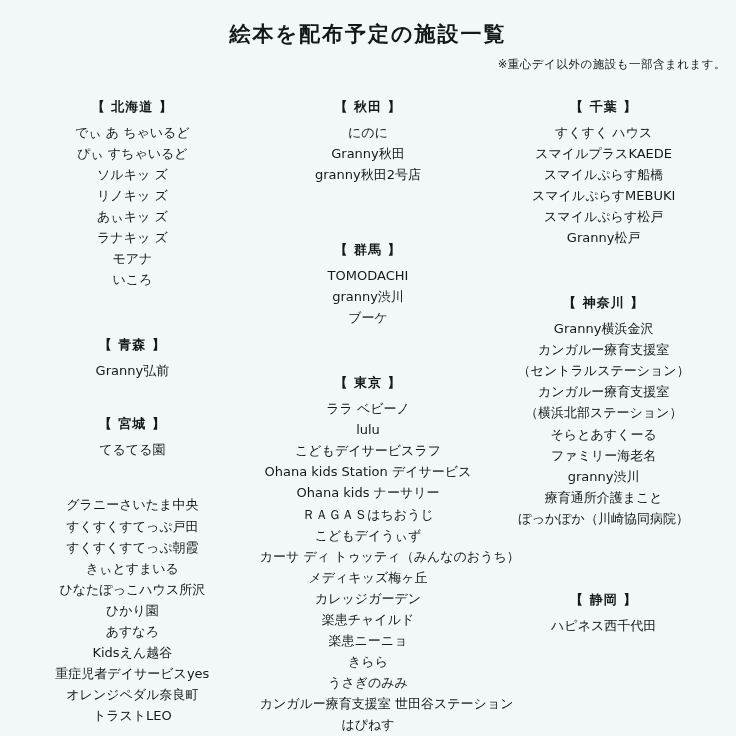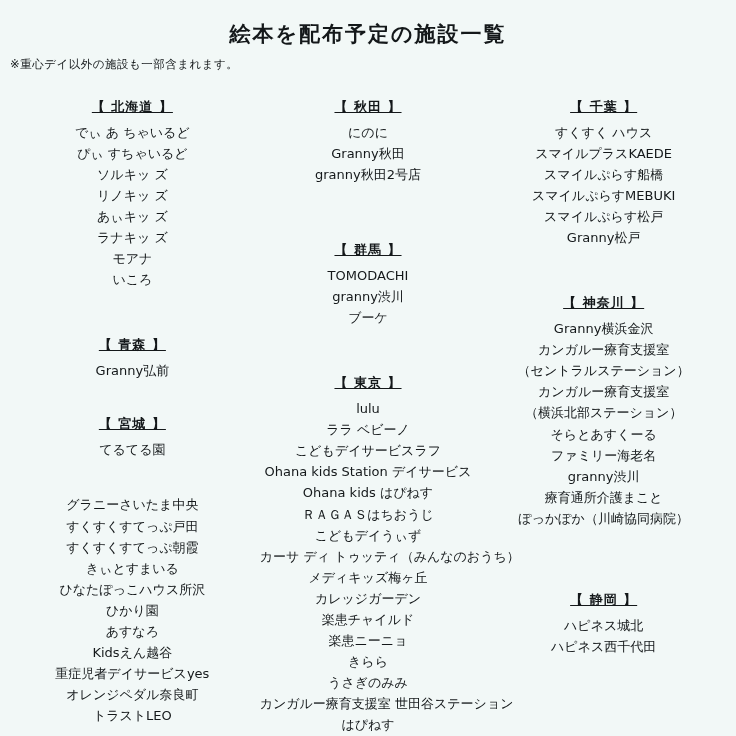--- a/index.html
+++ b/index.html
@@ -22,21 +22,21 @@
     padding: 14px 10px 0 10px;
   }
   .title {
     text-align: center;
     font-size: 21px;
     font-weight: bold;
     letter-spacing: 2px;
     margin: 6px 0 0 0;
   }
   .subtitle {
-    text-align: left;
+    text-align: right;
     font-size: 11.5px;
     margin: 9px 0 0 0;
     letter-spacing: 0.5px;
   }
   .columns {
     display: flex;
     justify-content: space-between;
     align-items: flex-start;
     margin-top: 26px;
     padding: 0 14px;
@@ -48,21 +48,20 @@
   }
   .group {
     margin-bottom: 22px;
   }
   .group-head {
     font-size: 13px;
     font-weight: bold;
     letter-spacing: 1px;
     margin-bottom: 6px;
     white-space: nowrap;
-    text-decoration: underline;
   }
   .item {
     font-size: 13px;
     line-height: 1.62;
     white-space: nowrap;
   }
   .item.small {
     font-size: 13px;
   }
   .spacer-24 { height: 24px; }
@@ -141,25 +140,25 @@
         <div class="group-head">【 群馬 】</div>
         <div class="item">TOMODACHI</div>
         <div class="item">granny渋川</div>
         <div class="item">ブーケ</div>
       </div>
 
       <div class="spacer-24"></div>
 
       <div class="group">
         <div class="group-head">【 東京 】</div>
+        <div class="item">ララ ベビーノ</div>
         <div class="item">lulu</div>
-        <div class="item">ララ ベビーノ</div>
         <div class="item">こどもデイサービスラフ</div>
         <div class="item small">Ohana kids Station デイサービス</div>
-        <div class="item">Ohana kids はぴねす</div>
+        <div class="item">Ohana kids ナーサリー</div>
         <div class="item">ＲＡＧＡＳはちおうじ</div>
         <div class="item">こどもデイうぃず</div>
         <div class="item small">カーサ ディ トゥッティ（みんなのおうち）</div>
         <div class="item">メディキッズ梅ヶ丘</div>
         <div class="item">カレッジガーデン</div>
         <div class="item">楽患チャイルド</div>
         <div class="item">楽患ニーニョ</div>
         <div class="item">きらら</div>
         <div class="item">うさぎのみみ</div>
         <div class="item small">カンガルー療育支援室 世田谷ステーション</div>
@@ -193,21 +192,20 @@
         <div class="item">ファミリー海老名</div>
         <div class="item">granny渋川</div>
         <div class="item">療育通所介護まこと</div>
         <div class="item small">ぽっかぽか（川崎協同病院）</div>
       </div>
 
       <div class="spacer-40"></div>
 
       <div class="group">
         <div class="group-head">【 静岡 】</div>
-        <div class="item">ハピネス城北</div>
         <div class="item">ハピネス西千代田</div>
       </div>
 
       <div class="spacer-24"></div>
 
     </div>
 
   </div>
 </div>
 

